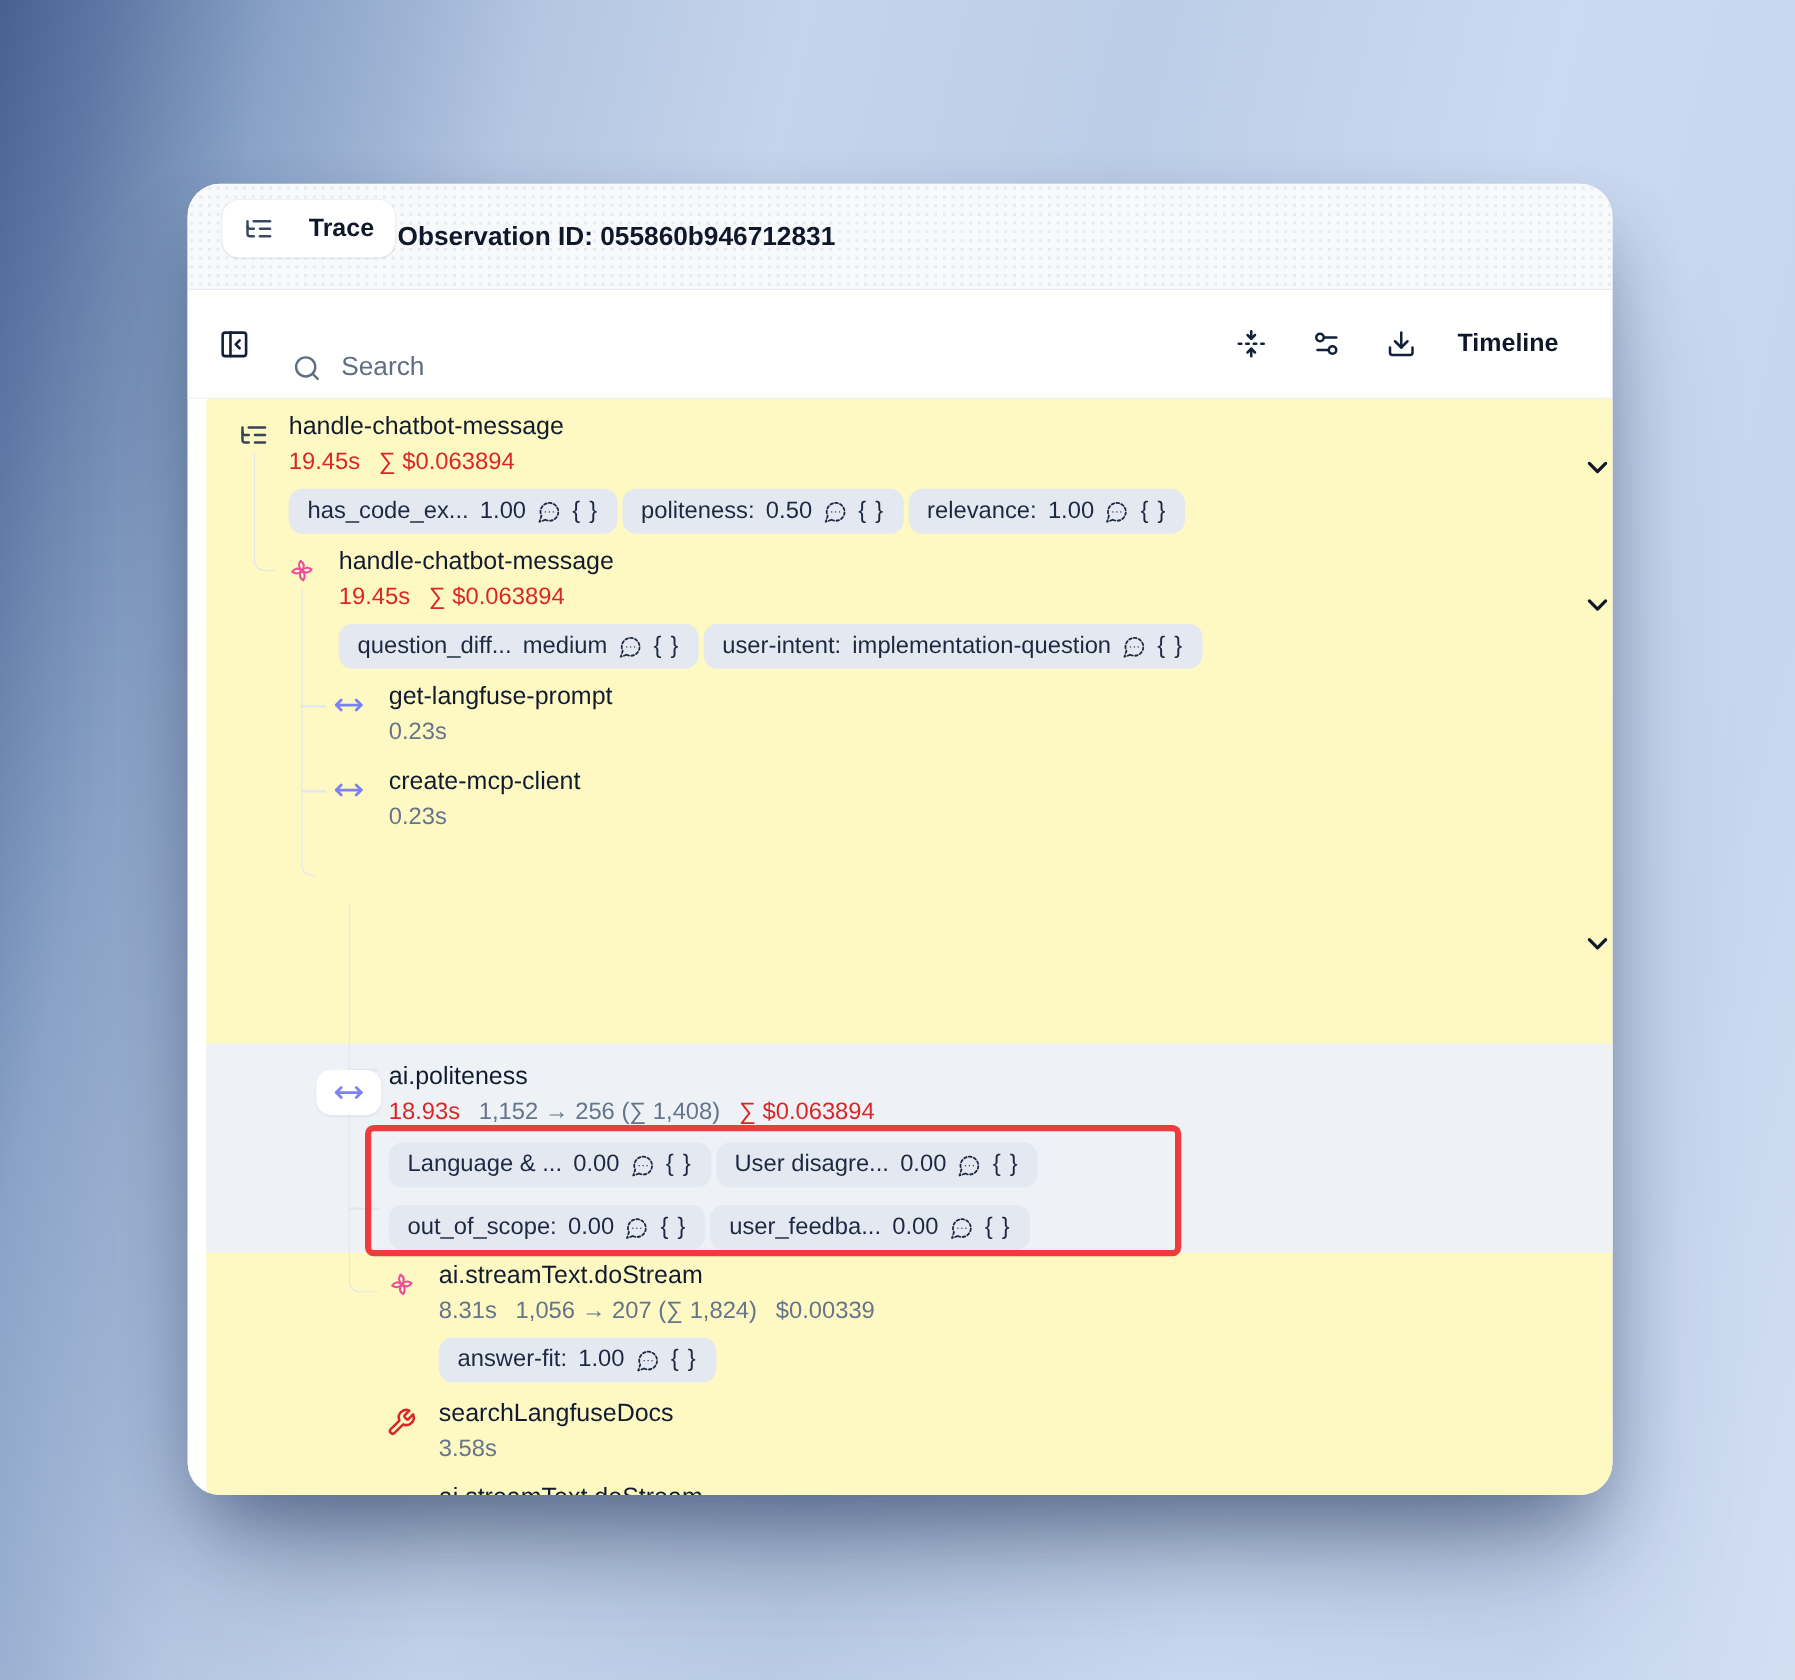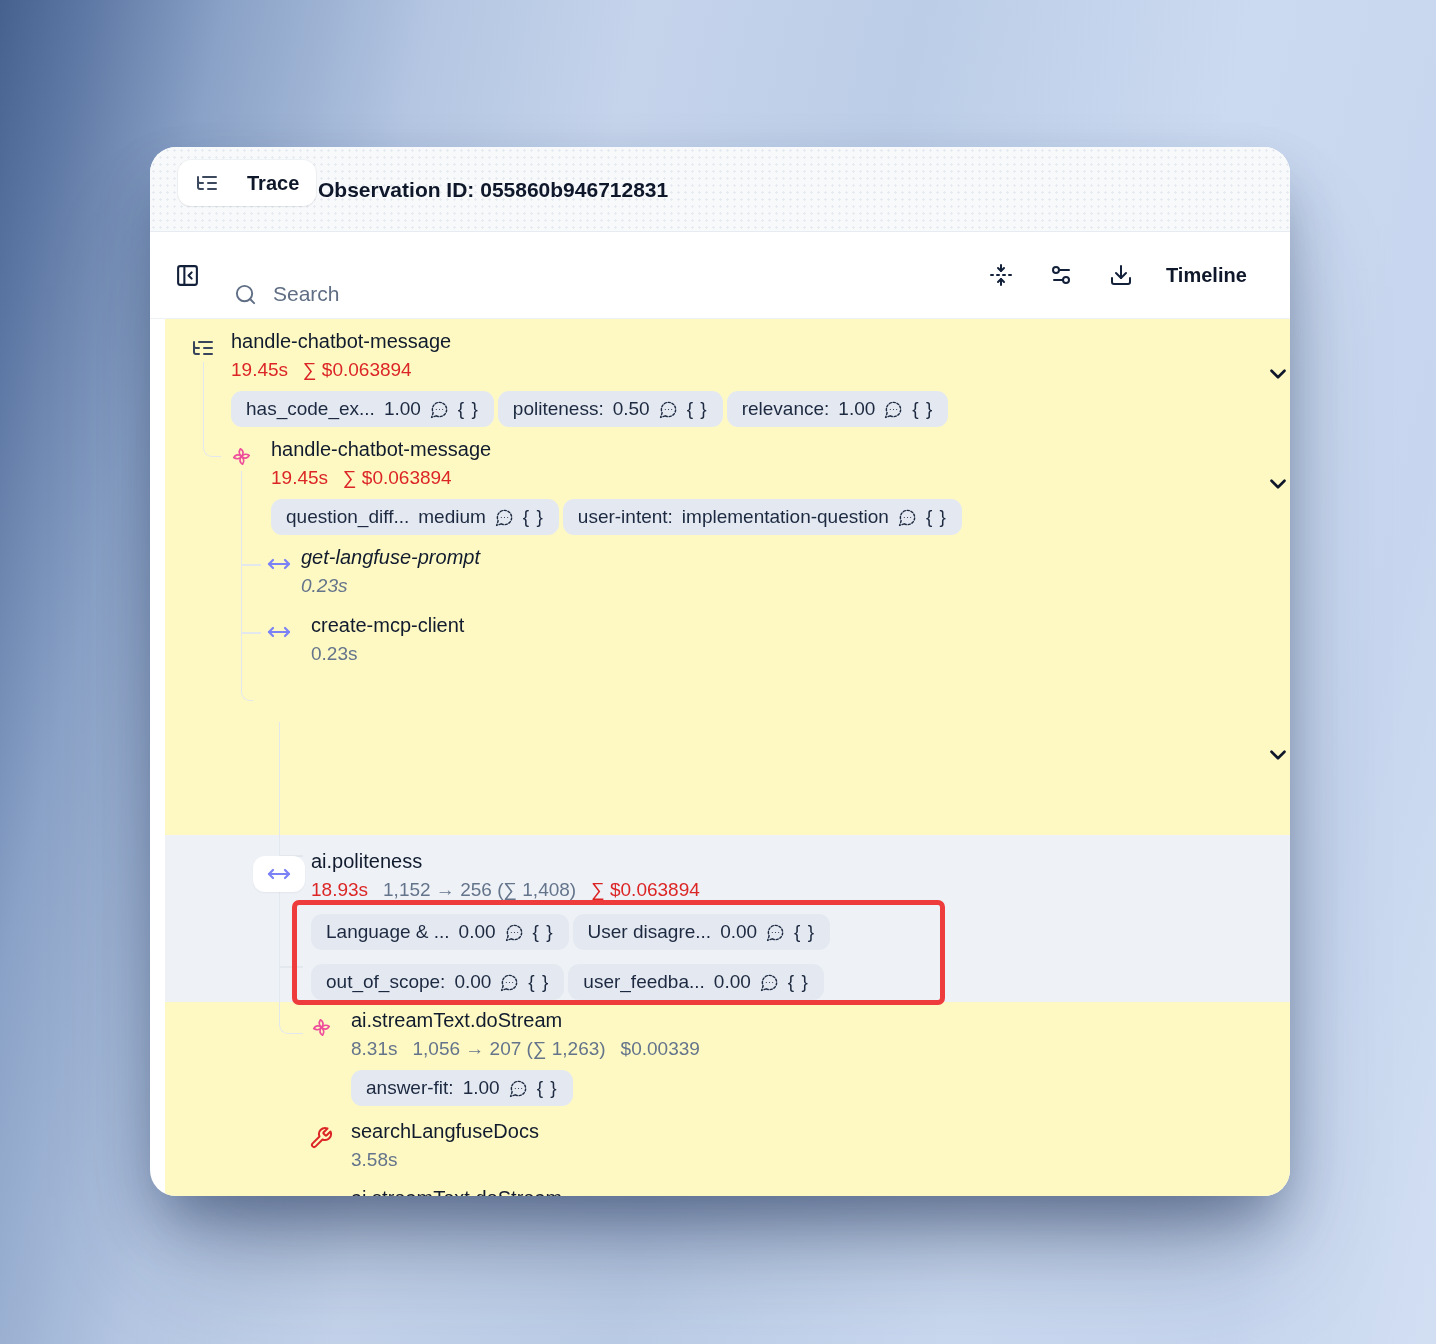--- a/index.html
+++ b/index.html
@@ -287,21 +287,21 @@
           </svg></span>
     </button>
 
     <span class="abs icon-indigo" style="left:102px; top:233px;">
       <svg width="24" height="24" viewBox="0 0 24 24" fill="none" stroke="currentColor" stroke-width="2.2" stroke-linecap="round" stroke-linejoin="round">
           <path d="m18 8 4 4-4 4"></path>
           <path d="M2 12h20"></path>
           <path d="m6 8-4 4 4 4"></path>
         </svg>
     </span>
-    <div class="abs" style="left:136px; top:226px;font-style:italic;">
+    <div class="abs" style="left:146px; top:226px;">
       <div class="row-title">get-langfuse-prompt</div>
       <div class="metrics">
         <span class="metric c-gray">0.23s</span>
       </div>
     </div>
 
     <span class="abs icon-indigo" style="left:102px; top:301px;">
       <svg width="24" height="24" viewBox="0 0 24 24" fill="none" stroke="currentColor" stroke-width="2.2" stroke-linecap="round" stroke-linejoin="round">
           <path d="m18 8 4 4-4 4"></path>
           <path d="M2 12h20"></path>
@@ -397,21 +397,21 @@
       <svg width="25" height="25" viewBox="0 0 24 24" fill="none" stroke="currentColor" stroke-width="1.7" stroke-linejoin="round">
           <path d="M12 12 C9.7 10.2 9.2 7.2 11 4.6 C13.8 6 14.4 9.4 12 12 Z"></path>
           <path transform="rotate(90 12 12)" d="M12 12 C9.7 10.2 9.2 7.2 11 4.6 C13.8 6 14.4 9.4 12 12 Z"></path>
           <path transform="rotate(180 12 12)" d="M12 12 C9.7 10.2 9.2 7.2 11 4.6 C13.8 6 14.4 9.4 12 12 Z"></path>
           <path transform="rotate(270 12 12)" d="M12 12 C9.7 10.2 9.2 7.2 11 4.6 C13.8 6 14.4 9.4 12 12 Z"></path>
         </svg>
     </span>
     <div class="abs" style="left:186px; top:689px;">
       <div class="row-title">ai.streamText.doStream</div>
       <div class="metrics">
-        <span class="metric c-gray">8.31s</span><span class="metric c-gray">1,056 → 207 (∑ 1,263)</span><span class="metric c-gray">$0.00339</span>
+        <span class="metric c-gray">8.31s</span><span class="metric c-gray">1,056 → 207 (∑ 1,824)</span><span class="metric c-gray">$0.00339</span>
       </div>
       <div class="badge-row">
         <span class="badge">
           <span class="b-label">answer-fit:</span>
           <span class="b-value">1.00</span>
           <span class="bubble">
               <svg width="19" height="19" viewBox="0 0 24 24" fill="none" stroke="currentColor" stroke-width="1.8" stroke-linecap="round" stroke-linejoin="round">
                 <path d="M7.9 20A9 9 0 1 0 4 16.1L2 22Z" stroke-dasharray="2.7 2.3"></path>
                 <circle cx="8" cy="12" r="0.7" fill="currentColor" stroke="none"></circle>
                 <circle cx="12" cy="12" r="0.7" fill="currentColor" stroke="none"></circle>

